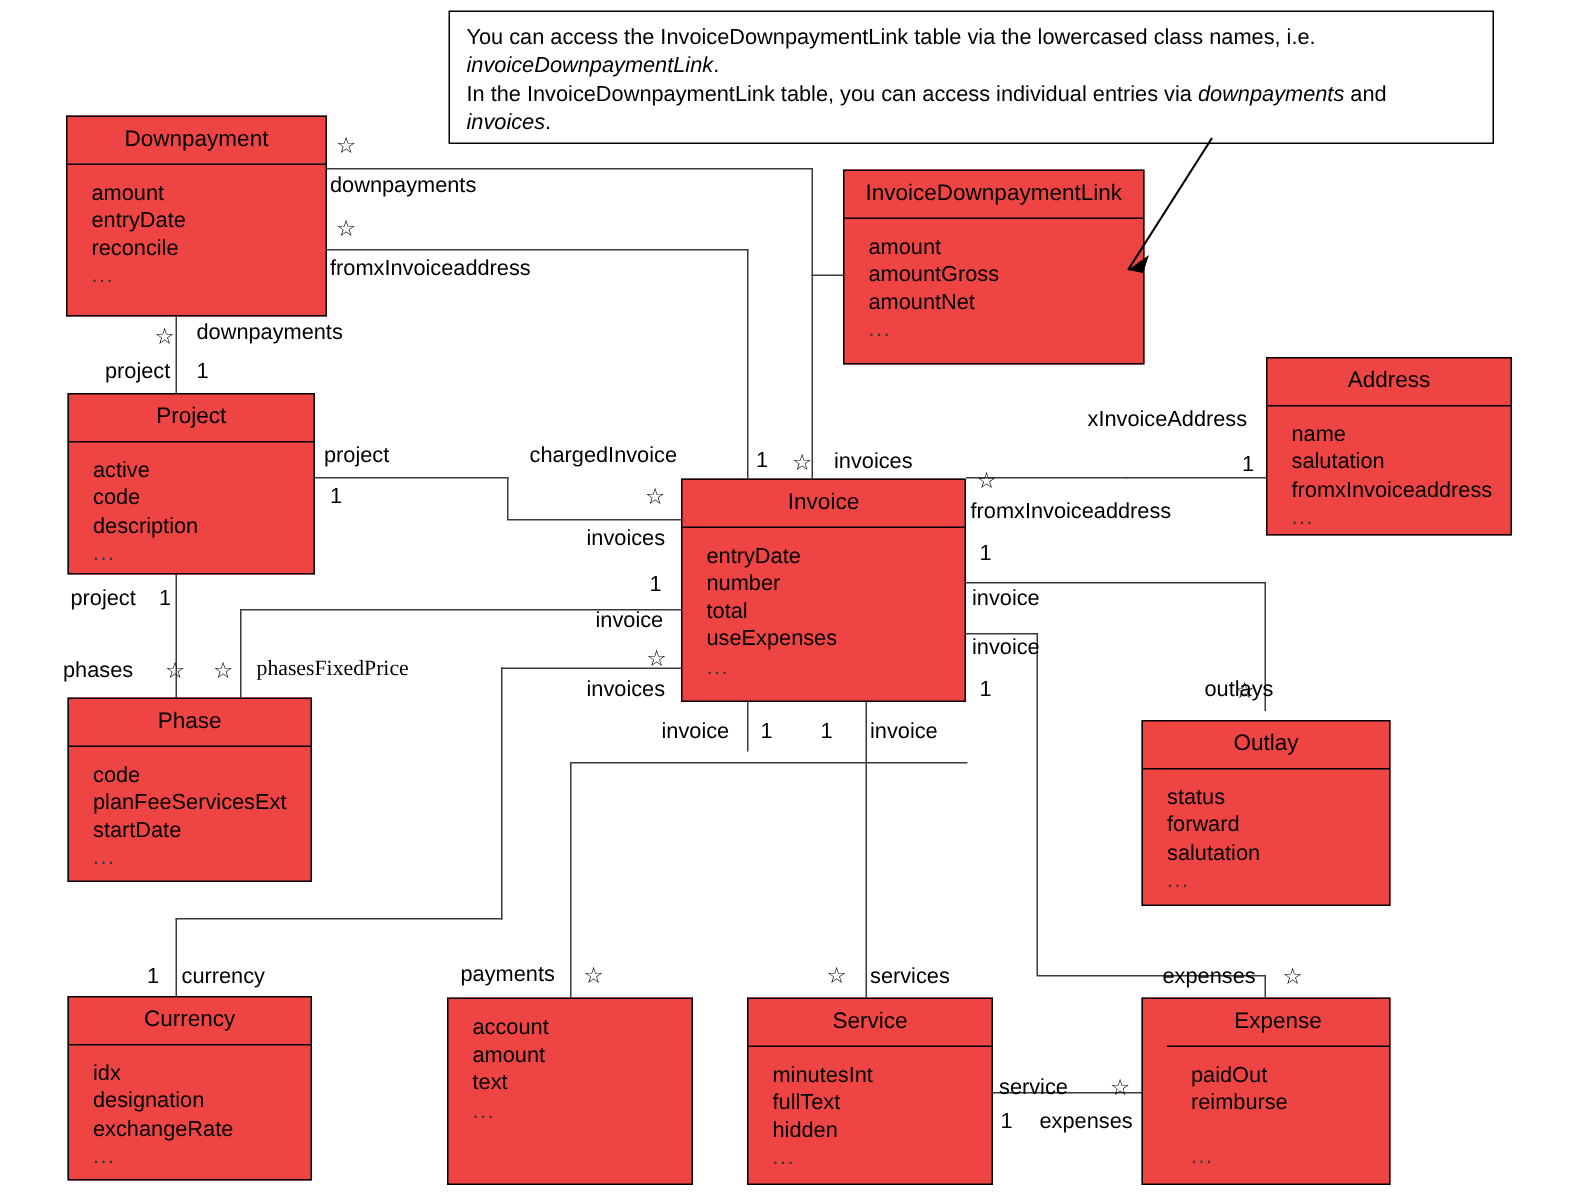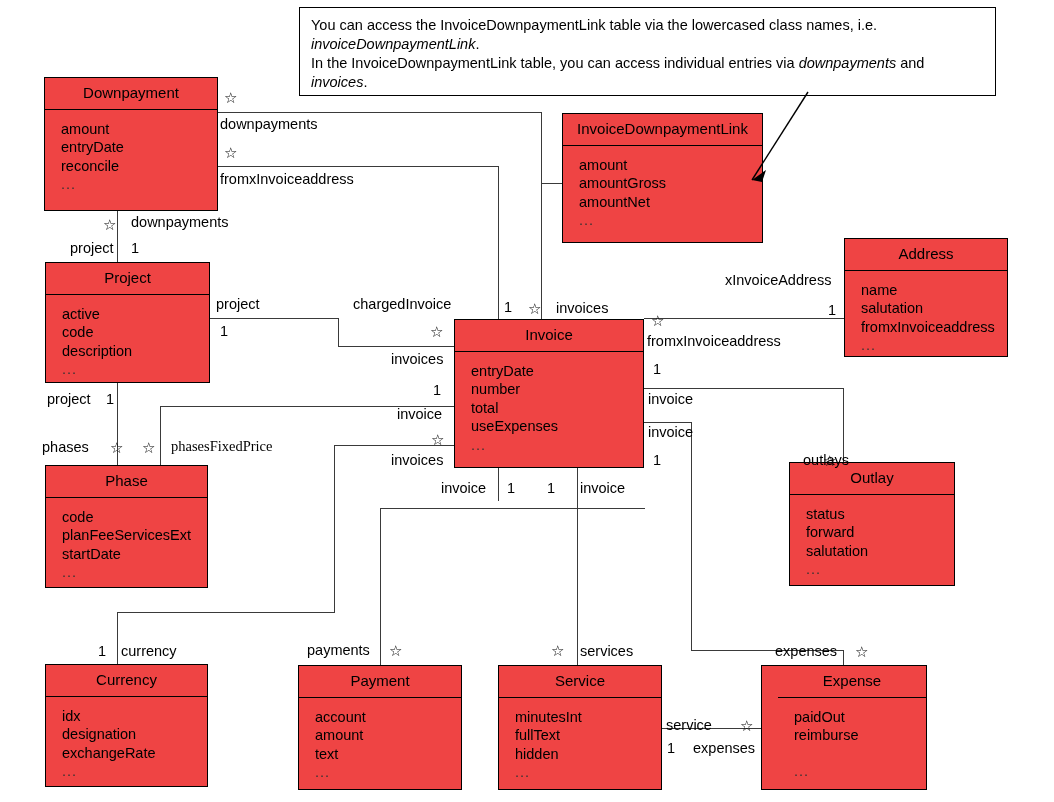--- a/index.html
+++ b/index.html
@@ -186,42 +186,41 @@
   <div class="uml-class" style="left:45px; top:465px; width:163px; height:123px;">
     <div class="cls-name">Phase</div>
     <div class="cls-attrs">
       <div>code</div>
       <div>planFeeServicesExt</div>
       <div>startDate</div>
       <div class="ellipsis">...</div>
     </div>
   </div>
 
-  <div class="uml-class" style="left:761px; top:462px; width:166px; height:124px;margin-left:28px;">
+  <div class="uml-class" style="left:761px; top:480px; width:166px; height:124px;">
     <div class="cls-name">Outlay</div>
     <div class="cls-attrs">
       <div>status</div>
       <div>forward</div>
       <div>salutation</div>
       <div class="ellipsis">...</div>
     </div>
   </div>
 
   <div class="uml-class" style="left:45px; top:664px; width:163px; height:123px;">
     <div class="cls-name">Currency</div>
     <div class="cls-attrs">
       <div>idx</div>
       <div>designation</div>
       <div>exchangeRate</div>
       <div class="ellipsis">...</div>
     </div>
   </div>
 
   <div class="uml-class" style="left:298px; top:665px; width:164px; height:125px;">
-    <div class="cls-name">Payment</div>
     <div class="cls-attrs">
       <div>account</div>
       <div>amount</div>
       <div>text</div>
       <div class="ellipsis">...</div>
     </div>
   </div>
 
   <div class="uml-class" style="left:498px; top:665px; width:164px; height:125px;">
     <div class="cls-name">Service</div>

